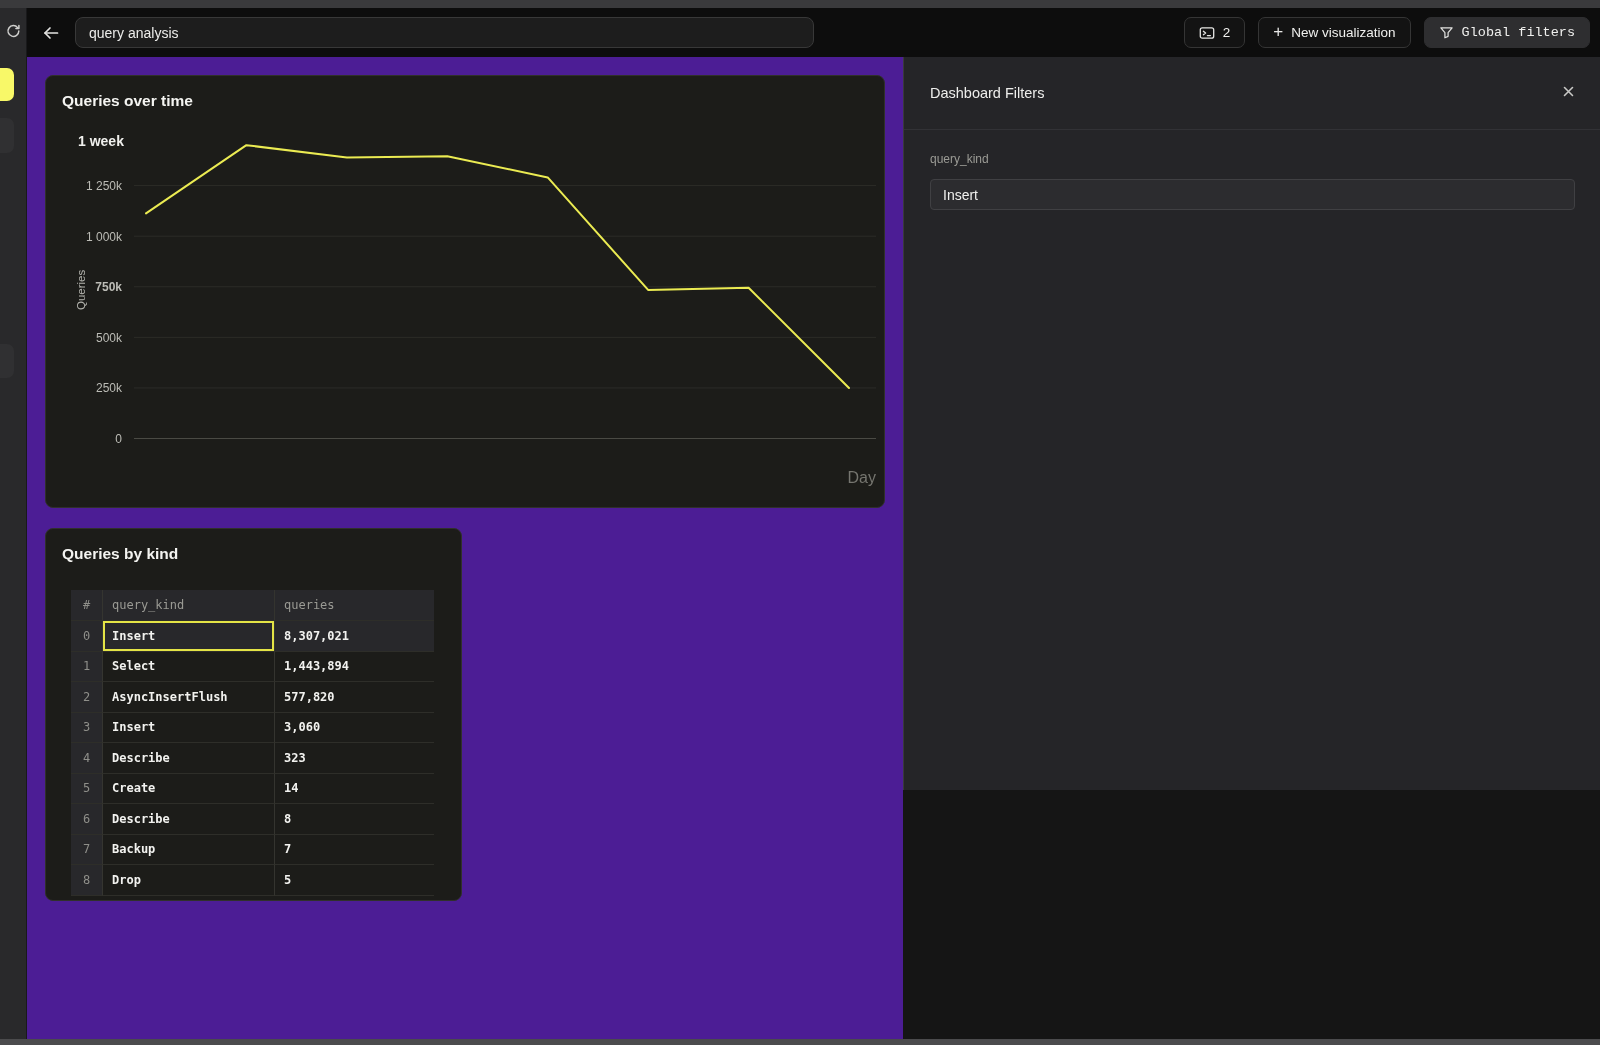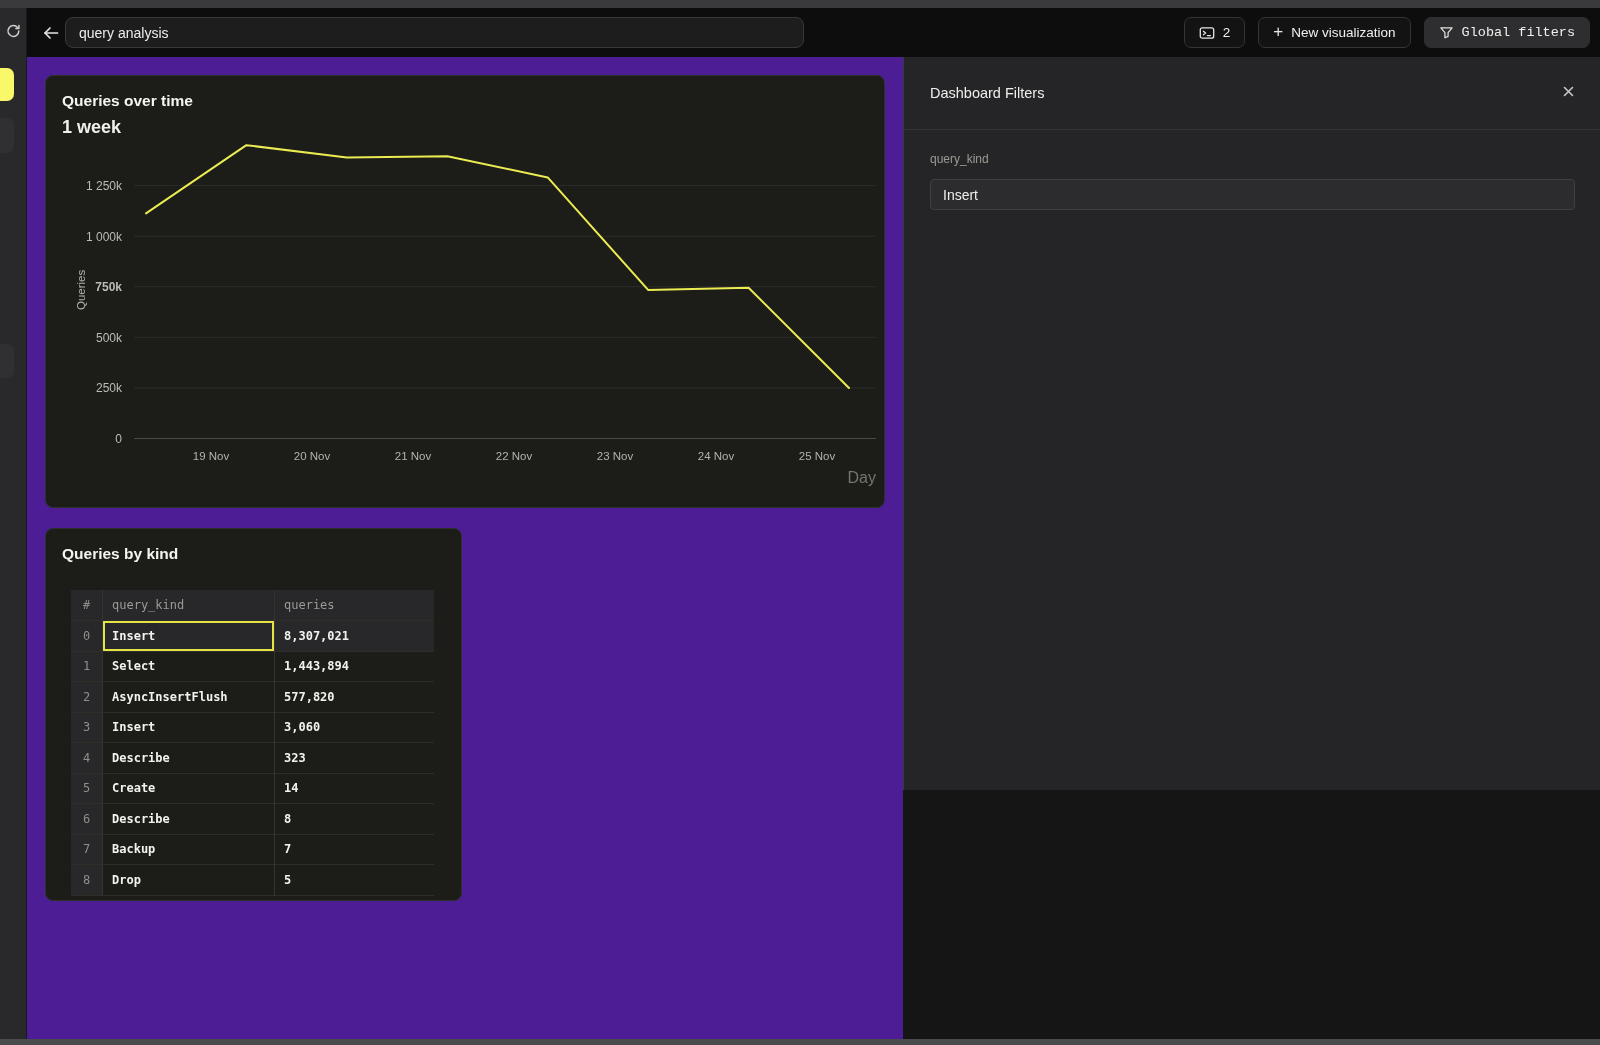--- a/index.html
+++ b/index.html
@@ -13,35 +13,35 @@
   .edge-top{left:0;top:0;width:1600px;height:8px;background:#3a3a3c;}
   .edge-bottom{left:0;top:1039px;width:1600px;height:6px;background:#4b4b4d;}
   
   .sidebar{left:0;top:8px;width:27px;height:1031px;background:#29292b;border-right:1px solid #19191b;box-sizing:border-box;}
   .sb-refresh{position:absolute;left:4px;top:14px;width:18px;height:18px;color:#cfcfcd;}
   .sb-item{position:absolute;left:-8px;width:22px;border-radius:7px;}
   .sb-yellow{top:60px;height:33px;background:#f8f868;}
   .sb-gray1{top:110px;height:35px;background:#303032;}
   .sb-gray2{top:336px;height:34px;background:#303032;}
   
-  .topbar{left:27px;top:8px;width:1573px;height:49px;background:#0d0d0d;display:flex;align-items:center;padding:0 10px;box-sizing:border-box;}
+  .topbar{left:27px;top:8px;width:1573px;height:49px;background:#0d0d0d;display:flex;align-items:center;padding:0 10px;box-sizing:border-box;gap:10px;}
   .back-btn{width:28px;height:28px;background:none;border:none;color:#e4e4e2;display:flex;align-items:center;justify-content:center;cursor:pointer;padding:0;}
   .title-input{width:739px;height:31px;background:#1d1d1d;border:1px solid #383838;border-radius:8px;color:#ececea;font-size:14px;padding:0 13px;box-sizing:border-box;font-family:"Liberation Sans",sans-serif;outline:none;}
   .tb-right{margin-left:auto;display:flex;align-items:center;gap:13px;}
   .tb-btn{height:31px;display:flex;align-items:center;gap:8px;background:#131313;border:1px solid #353535;border-radius:7px;color:#f0f0ee;font-size:13.5px;padding:0 14px;cursor:pointer;font-family:"Liberation Sans",sans-serif;}
   .tb-btn.filled{background:#2e2e30;border:1px solid #2e2e30;font-family:Liberation Mono, monospace;}
   .tb-btn svg{flex:0 0 auto;}
   .plus-glyph{font-size:17px;font-weight:400;line-height:1;color:#e8e8e6;margin-top:-2px;}
   
   .main{left:27px;top:57px;width:876px;height:1038px;background:#4c1d95;}
   .card{position:absolute;background:#1c1c19;border:1px solid #30302b;border-radius:8px;box-sizing:border-box;}
   .chart-card{left:18px;top:18px;width:840px;height:433px;}
   .table-card{left:18px;top:471px;width:417px;height:373px;}
   .card-title{position:absolute;left:16px;top:16px;margin:0;font-size:15.5px;font-weight:700;color:#f4f4f1;}
-  .card-subtitle{position:absolute;left:16px;top:41px;margin:0;font-size:18px;font-weight:700;color:#f0f0ed;}
+  .card-subtitle{position:absolute;left:16px;top:41px;margin:16px;font-size:14px;font-weight:700;color:#f0f0ed;}
   
   .yaxis-title{position:absolute;left:24px;top:65px;height:298px;width:22px;display:flex;align-items:center;justify-content:center;writing-mode:vertical-rl;transform:rotate(180deg);color:#b3b3ad;font-size:11.5px;}
   #ylabels{position:absolute;left:0;top:65px;width:80px;height:298px;}
   #ylabels span{position:absolute;right:4px;font-size:12px;color:#bcbcb6;white-space:nowrap;}
   #chart-svg{position:absolute;left:88px;top:65px;}
   #xlabels{position:absolute;left:88px;top:374px;width:742px;height:16px;}
   #xlabels span{position:absolute;transform:translateX(-50%);font-size:11.5px;color:#b3b3ad;white-space:nowrap;}
   .xaxis-title{position:absolute;left:88px;top:393px;width:742px;text-align:right;font-size:16px;color:#75756f;}
   
   #qtable{position:absolute;left:25px;top:61px;width:363px;display:grid;grid-template-columns:32px 171px 160px;grid-template-rows:31px;grid-auto-rows:30.5px;font-family:"DejaVu Sans Mono","Liberation Mono",monospace;}
@@ -128,29 +128,20 @@
       </div>
     <svg id="chart-svg" width="742" height="298" viewBox="0 0 742 298">
         <line x1="0" x2="742" y1="297.5" y2="297.5" stroke="#4a4a44" stroke-width="1"></line>
         <line x1="0" x2="742" y1="246.92294636795654" y2="246.92294636795654" stroke="#2c2c28" stroke-width="1"></line>
         <line x1="0" x2="742" y1="196.34589273591308" y2="196.34589273591308" stroke="#2c2c28" stroke-width="1"></line>
         <line x1="0" x2="742" y1="145.76883910386965" y2="145.76883910386965" stroke="#2c2c28" stroke-width="1"></line>
         <line x1="0" x2="742" y1="95.1917854718262" y2="95.1917854718262" stroke="#2c2c28" stroke-width="1"></line>
         <line x1="0" x2="742" y1="44.61473183978276" y2="44.61473183978276" stroke="#2c2c28" stroke-width="1"></line>
         <polyline points="12.0,72.4 112.4,4.2 212.9,16.4 313.3,15.2 413.7,36.4 514.1,148.9 614.6,146.7 715.0,247.0" fill="none" stroke="#ebeb52" stroke-width="2" stroke-linejoin="round" stroke-linecap="round"></polyline>
       </svg>
-    <div id="xlabels">
-        <span style="left: 77px;">19 Nov</span>
-        <span style="left: 178px;">20 Nov</span>
-        <span style="left: 279px;">21 Nov</span>
-        <span style="left: 380px;">22 Nov</span>
-        <span style="left: 481px;">23 Nov</span>
-        <span style="left: 582px;">24 Nov</span>
-        <span style="left: 683px;">25 Nov</span>
-      </div>
     <div class="xaxis-title">Day</div>
   </section>
 
   <section class="card table-card">
     <h2 class="card-title">Queries by kind</h2>
     <div id="qtable">
         <div class="tcell th idx">#</div>
         <div class="tcell th">query_kind</div>
         <div class="tcell th col3">queries</div>
         <div class="tcell idx">0</div>

